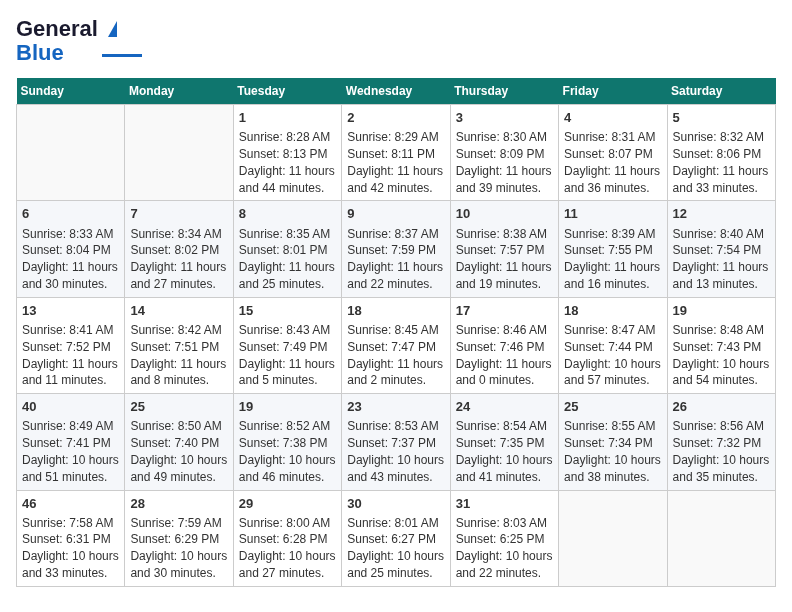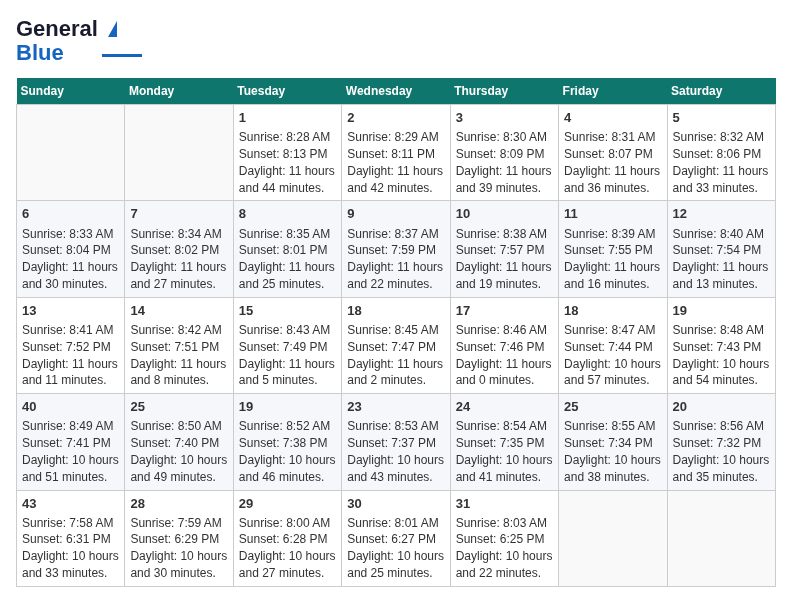--- a/index.html
+++ b/index.html
@@ -209,27 +209,27 @@
         </td>
         <td>
           <span class="day-number">24</span>
           <div class="day-info">Sunrise: 8:54 AM<br>Sunset: 7:35 PM<br>Daylight: 10 hours and 41 minutes.</div>
         </td>
         <td>
           <span class="day-number">25</span>
           <div class="day-info">Sunrise: 8:55 AM<br>Sunset: 7:34 PM<br>Daylight: 10 hours and 38 minutes.</div>
         </td>
         <td>
-          <span class="day-number">20</span>
+          <span class="day-number">26</span>
           <div class="day-info">Sunrise: 8:56 AM<br>Sunset: 7:32 PM<br>Daylight: 10 hours and 35 minutes.</div>
         </td>
       </tr>
       <tr>
         <td>
-          <span class="day-number">43</span>
+          <span class="day-number">46</span>
           <div class="day-info">Sunrise: 7:58 AM<br>Sunset: 6:31 PM<br>Daylight: 10 hours and 33 minutes.</div>
         </td>
         <td>
           <span class="day-number">28</span>
           <div class="day-info">Sunrise: 7:59 AM<br>Sunset: 6:29 PM<br>Daylight: 10 hours and 30 minutes.</div>
         </td>
         <td>
           <span class="day-number">29</span>
           <div class="day-info">Sunrise: 8:00 AM<br>Sunset: 6:28 PM<br>Daylight: 10 hours and 27 minutes.</div>
         </td>

